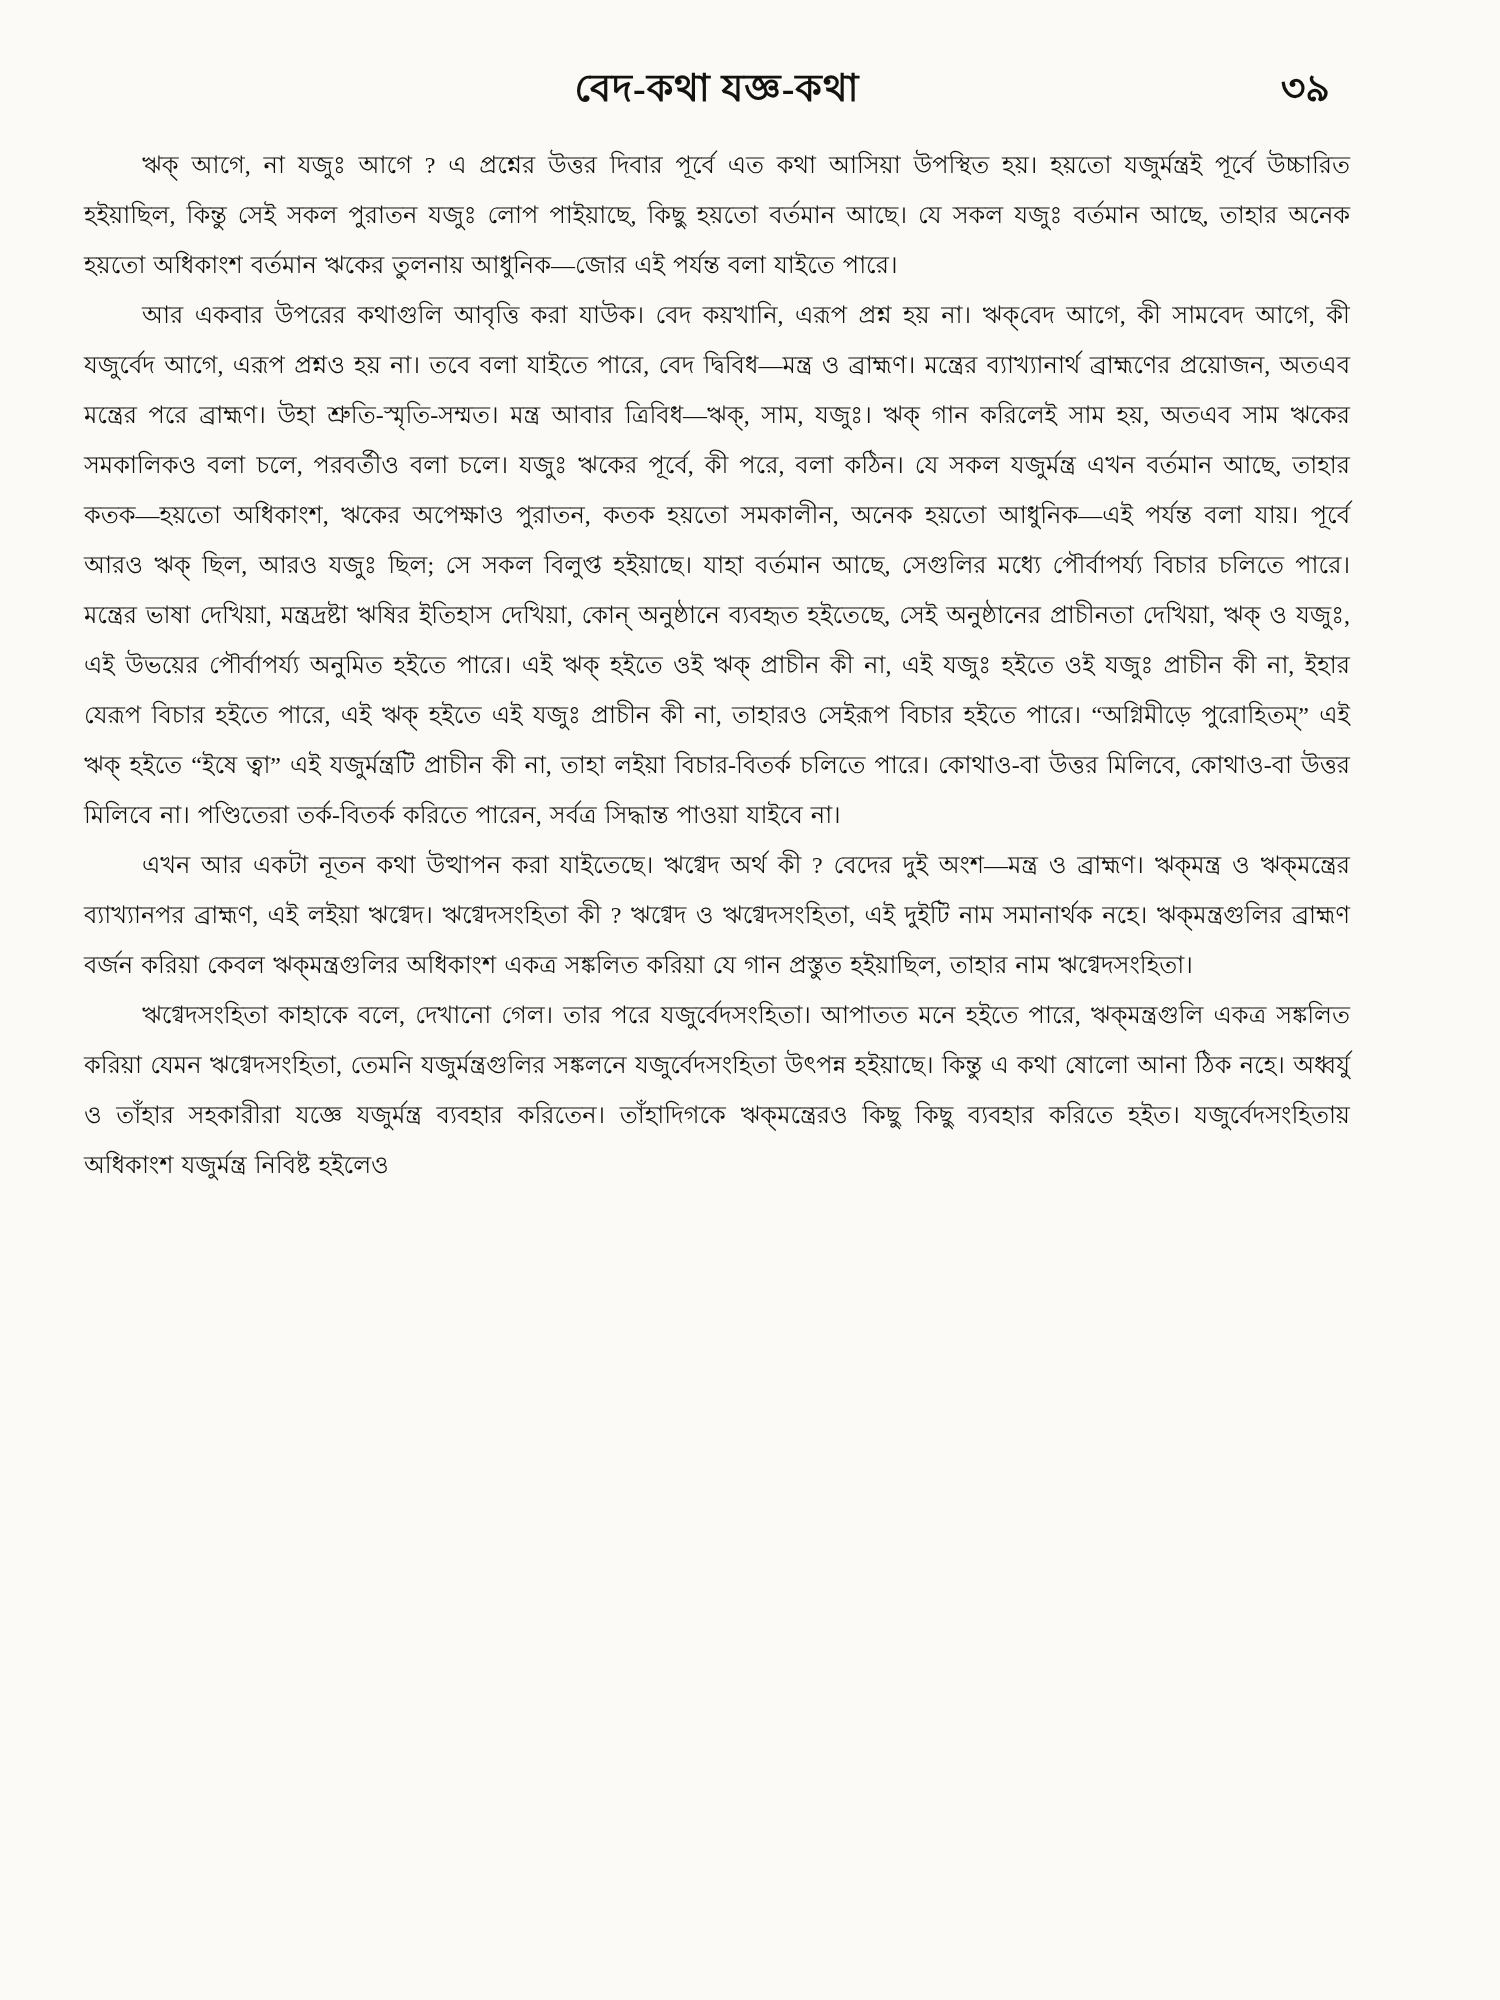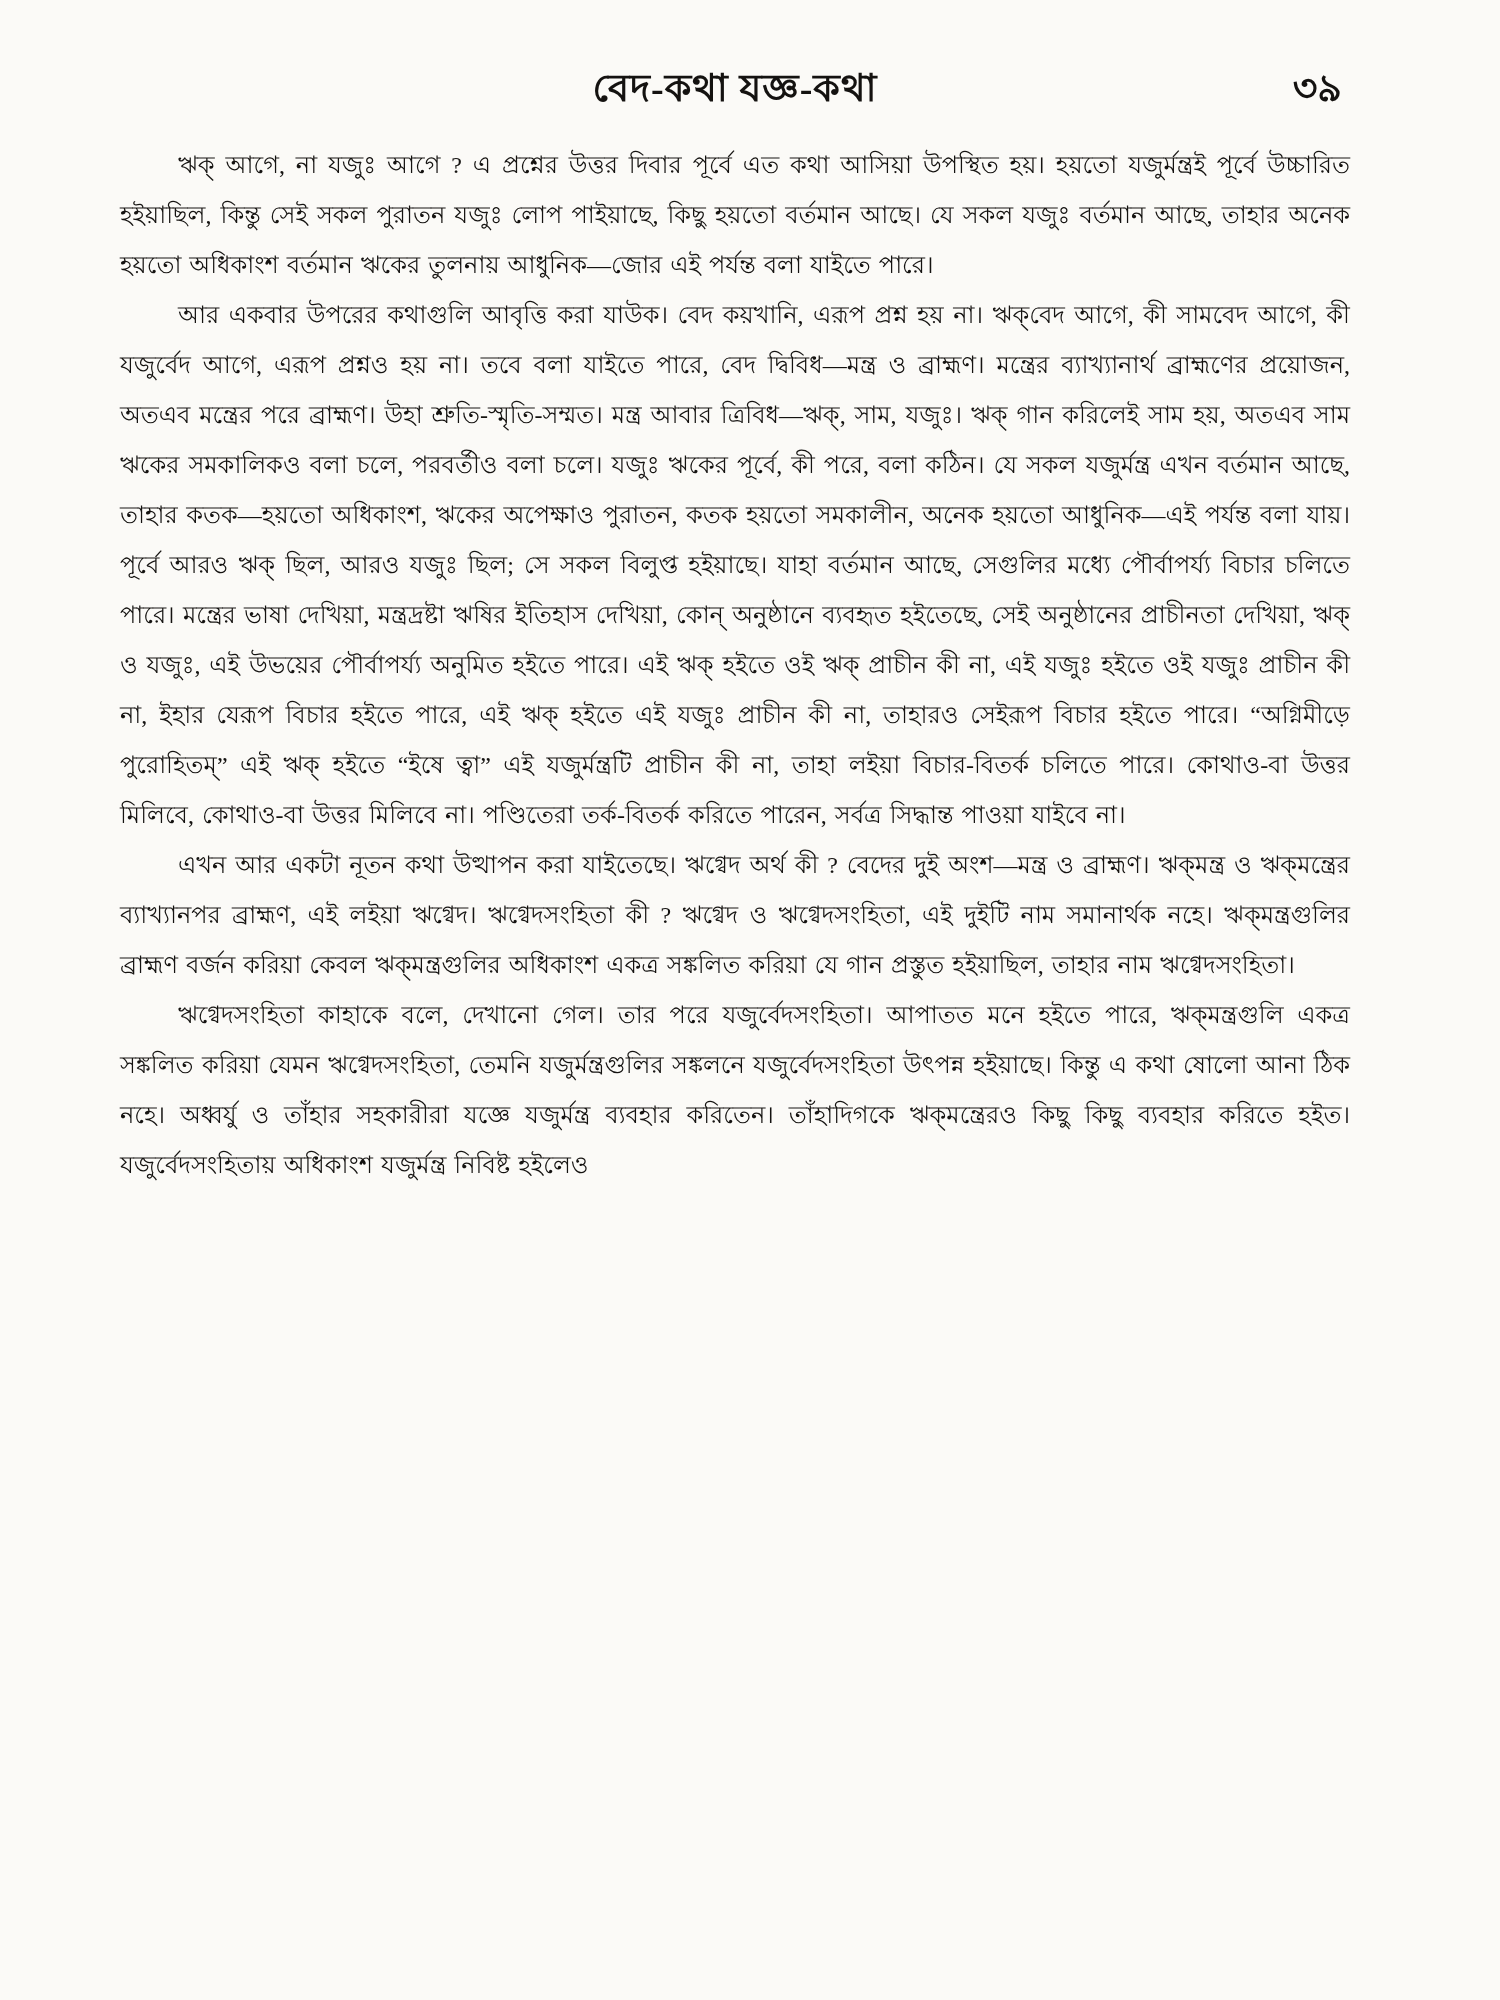--- a/index.html
+++ b/index.html
@@ -9,40 +9,40 @@
   }
   .page {
     position: relative;
     width: 1500px;
     height: 2000px;
     margin: 0 auto;
     background: #fbfaf7;
     color: #141210;
     font-family: "Liberation Serif", "DejaVu Serif", serif;
     box-sizing: border-box;
-    padding: 58px 150px 40px 120px;
+    padding: 58px 150px 40px 84px;
     overflow: hidden;
   }
   .page-header {
     position: relative;
     height: 64px;
     margin-bottom: 18px;
   }
   .page-title {
     position: absolute;
     left: 0;
     right: 0;
     text-align: center;
     font-size: 38px;
     font-weight: bold;
     letter-spacing: 1px;
   }
   .page-number {
     position: absolute;
-    right: 8px;
+    right: 20px;
     top: 0;
     font-size: 38px;
     font-weight: bold;
   }
   .page-body {
     font-size: 24px;
     line-height: 50px;
     text-align: justify;
   }
   .page-body p {

